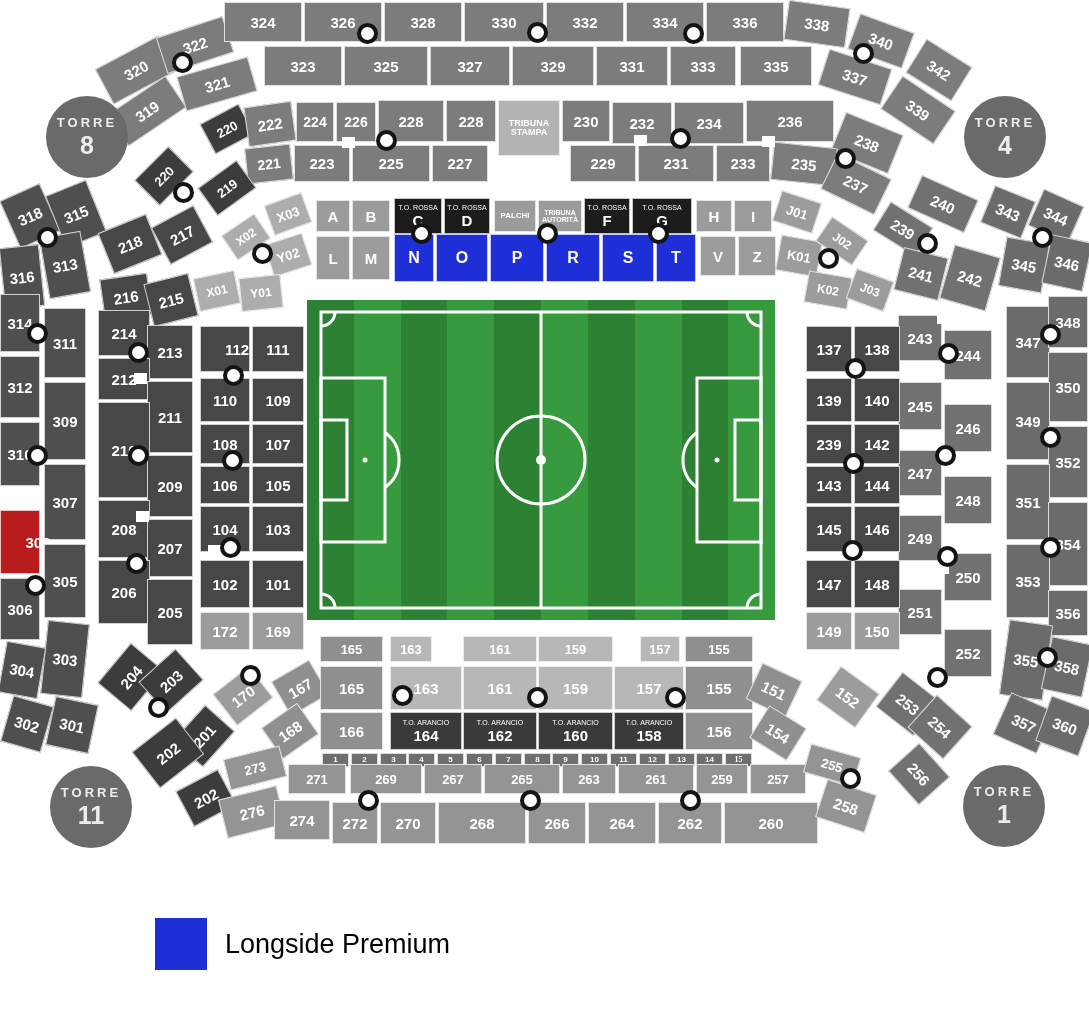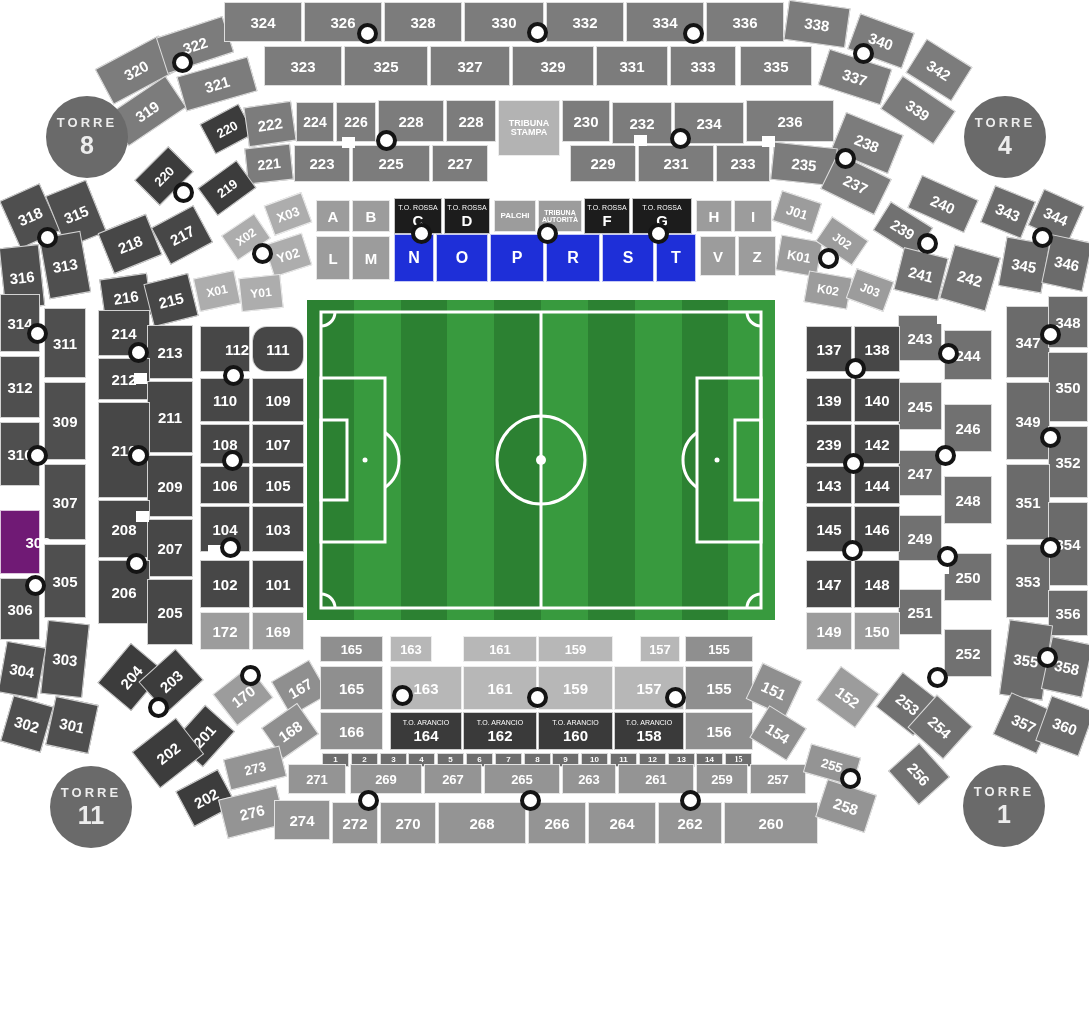--- a/index.html
+++ b/index.html
@@ -45,20 +45,24 @@
       <path d="M14,26 A14,14 0 0 0 28,12"></path>
       <path d="M440,12 A14,14 0 0 0 454,26"></path>
       <path d="M454,294 A14,14 0 0 0 440,308"></path>
       <path d="M28,308 A14,14 0 0 0 14,294"></path>
     </g>
     <circle cx="234" cy="160" r="5" fill="#ffffff"></circle>
     <circle cx="58" cy="160" r="2.5" fill="#ffffff"></circle>
     <circle cx="410" cy="160" r="2.5" fill="#ffffff"></circle>
   </svg>
 
+  <div class="legend">
+    <div class="sw" style="background: rgb(30, 47, 216);"></div>
+    <span class="lab">Longside Premium</span>
+  </div>
 
 <div class="sec" style="left: 100px; top: 50px; width: 72px; height: 40px; background: rgb(124, 124, 124); transform: rotate(-28deg);">
       <span class="lbl">320</span>
     </div>
     <div class="sec" style="left: 160px; top: 26px; width: 70px; height: 38px; background: rgb(124, 124, 124); transform: rotate(-18deg);">
       <span class="lbl">322</span>
     </div>
     <div class="sec" style="left: 224px; top: 2px; width: 78px; height: 40px; background: rgb(124, 124, 124);">
       <span class="lbl">324</span>
     </div>
@@ -215,21 +219,21 @@
     </div>
     <div class="sec" style="left: 44px; top: 382px; width: 42px; height: 78px; background: rgb(79, 79, 79);">
       <span class="lbl">309</span>
     </div>
     <div class="sec" style="left: 0px; top: 422px; width: 40px; height: 64px; background: rgb(79, 79, 79);">
       <span class="lbl">310</span>
     </div>
     <div class="sec" style="left: 44px; top: 464px; width: 42px; height: 76px; background: rgb(79, 79, 79);">
       <span class="lbl">307</span>
     </div>
-    <div class="sec" style="left: 0px; top: 510px; width: 40px; height: 64px; background: #701a75; padding-left: 36px;">
+    <div class="sec" style="left: 0px; top: 510px; width: 40px; height: 64px; background: #b91c1c; padding-left: 36px;">
       <span class="lbl">308</span>
     </div>
     <div class="sec" style="left: 44px; top: 544px; width: 42px; height: 74px; background: rgb(79, 79, 79);">
       <span class="lbl">305</span>
     </div>
     <div class="sec" style="left: 0px; top: 578px; width: 40px; height: 62px; background: rgb(79, 79, 79);">
       <span class="lbl">306</span>
     </div>
     <div class="sec" style="left: 44px; top: 622px; width: 42px; height: 74px; background: rgb(79, 79, 79); transform: rotate(6deg);">
       <span class="lbl">303</span>
@@ -493,21 +497,21 @@
     </div>
     <div class="sec" style="left: 806px; top: 274px; width: 44px; height: 32px; background: rgb(156, 156, 156); transform: rotate(10deg);">
       <span class="lbl" style="font-size: 12px;">K02</span>
     </div>
     <div class="sec" style="left: 850px; top: 274px; width: 40px; height: 32px; background: rgb(156, 156, 156); transform: rotate(20deg);">
       <span class="lbl" style="font-size: 12px;">J03</span>
     </div>
     <div class="sec" style="left: 200px; top: 326px; width: 50px; height: 46px; background: rgb(71, 71, 71); padding-left: 24px;">
       <span class="lbl">112</span>
     </div>
-    <div class="sec" style="left: 252px; top: 326px; width: 52px; height: 46px; background: rgb(71, 71, 71); border-radius: 15px;">
+    <div class="sec" style="left: 252px; top: 326px; width: 52px; height: 46px; background: rgb(71, 71, 71);">
       <span class="lbl">111</span>
     </div>
     <div class="sec" style="left: 200px; top: 378px; width: 50px; height: 44px; background: rgb(71, 71, 71);">
       <span class="lbl">110</span>
     </div>
     <div class="sec" style="left: 252px; top: 378px; width: 52px; height: 44px; background: rgb(71, 71, 71);">
       <span class="lbl">109</span>
     </div>
     <div class="sec" style="left: 200px; top: 424px; width: 50px; height: 40px; background: rgb(71, 71, 71);">
       <span class="lbl">108</span>

